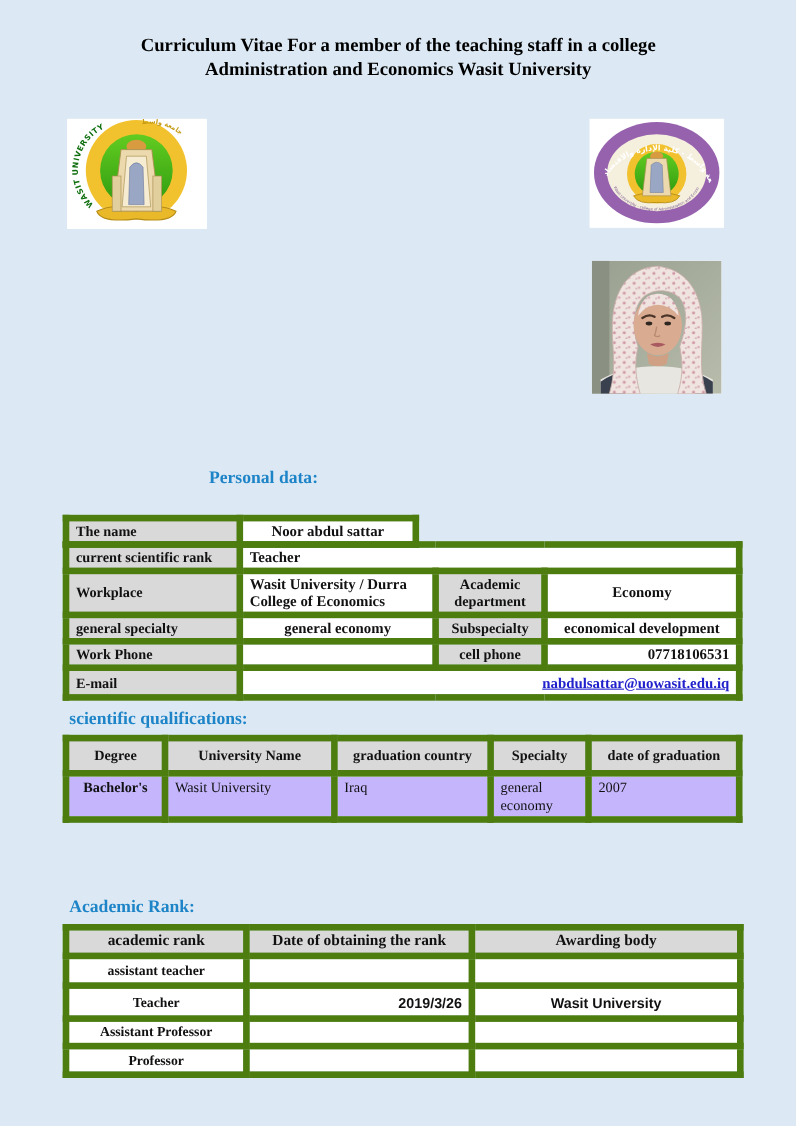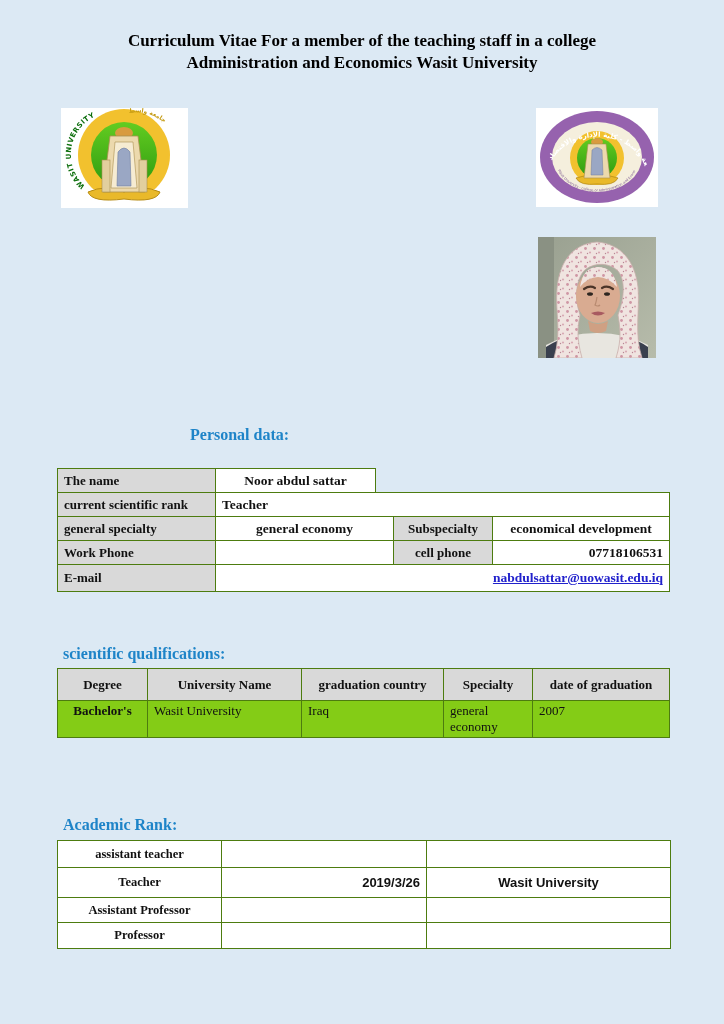--- a/index.html
+++ b/index.html
@@ -22,34 +22,34 @@
   #photo      { left:538px; top:237px; width:118px; height:121px; }
 
   
   .sec-head { position:absolute; font-weight:bold; font-size:16px; color:#1e84c8; }
   #h-personal { left:190px; top:426px; }
   #h-qual     { left:63px;  top:645px; }
   #h-rank     { left:63px;  top:816px; }
 
   
   table { border-collapse:collapse; table-layout:fixed; }
-  td, th { border:1px solid #4d7c0f; overflow:hidden; vertical-align:middle; }
+  td, th { border:6px solid #4d7c0f; overflow:hidden; vertical-align:middle; }
   .lab { background:#d9d9d9; font-weight:bold; font-size:13px; text-align:left; padding:1px 6px; }
   .val { background:#ffffff; font-size:13.5px; padding:1px 6px; }
   .bold { font-weight:bold; }
   .center { text-align:center; }
   .right { text-align:right; }
 
   #t-name { position:absolute; left:57px; top:468px; width:318px; }
   #t-personal { position:absolute; left:57px; top:492px; width:612px; }
   #t-qual { position:absolute; left:57px; top:668px; width:612px; }
   #t-rank { position:absolute; left:57px; top:840px; width:613px; }
 
   #t-qual th { background:#d9d9d9; font-weight:bold; font-size:13px; padding:2px 4px; }
-  #t-qual td { background:#84cc16; font-size:13px; padding:2px 6px; vertical-align:top; text-align:left; }
+  #t-qual td { background:#c4b5fd; font-size:13px; padding:2px 6px; vertical-align:top; text-align:left; }
   #t-qual td.c-deg { font-weight:bold; text-align:center; }
   #t-qual td.spec-bold { font-weight:bold; text-align:center; }
 
   #t-rank th { background:#d9d9d9; font-weight:bold; font-size:14px; padding:2px 4px; }
   #t-rank td { background:#fff; font-size:13px; padding:1px 6px; }
   #t-rank td.c-rank { font-weight:bold; text-align:center; font-size:12.5px; }
   .sans-bold { font-family:"Liberation Sans", sans-serif; font-weight:bold; font-size:15px; }
 
   a.email {
     color:#2121cc; font-weight:bold; text-decoration:underline; font-size:13.5px;
@@ -183,20 +183,26 @@
         <col style="width:158px">
         <col style="width:178px">
         <col style="width:99px">
         <col style="width:177px">
       </colgroup>
     <tbody>
         <tr style="height:24px">
       <td class="lab">current scientific rank</td>
       <td class="val bold" colspan="3">Teacher</td>
     </tr>
+    <tr style="height:37px">
+      <td class="lab">Workplace</td>
+      <td class="val bold">Wasit University / Durra College of Economics</td>
+      <td class="lab center">Academic department</td>
+      <td class="val bold center">Economy</td>
+    </tr>
     <tr style="height:24px">
       <td class="lab">general specialty</td>
       <td class="val bold center">general economy</td>
       <td class="lab center">Subspecialty</td>
       <td class="val bold center">economical development</td>
     </tr>
     <tr style="height:24px">
       <td class="lab">Work Phone</td>
       <td class="val"></td>
       <td class="lab center">cell phone</td>
@@ -241,20 +247,25 @@
 
   <div id="h-rank" class="sec-head">Academic Rank:</div>
 
   <table id="t-rank">
     <colgroup>
         <col style="width:164px">
         <col style="width:205px">
         <col style="width:244px">
       </colgroup>
     <tbody>
+        <tr style="height:23px">
+      <th>academic rank</th>
+      <th>Date of obtaining the rank</th>
+      <th>Awarding body</th>
+    </tr>
     <tr style="height:27px">
       <td class="c-rank">assistant teacher</td>
       <td></td>
       <td></td>
     </tr>
     <tr style="height:30px">
       <td class="c-rank">Teacher</td>
       <td class="sans-bold right">2019/3/26</td>
       <td class="sans-bold center">Wasit University</td>
     </tr>

